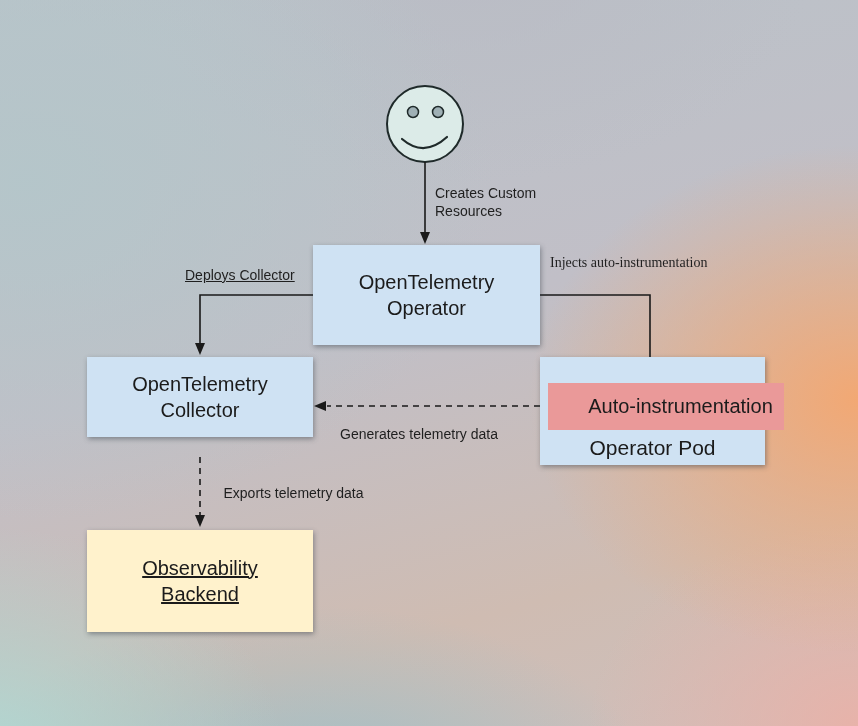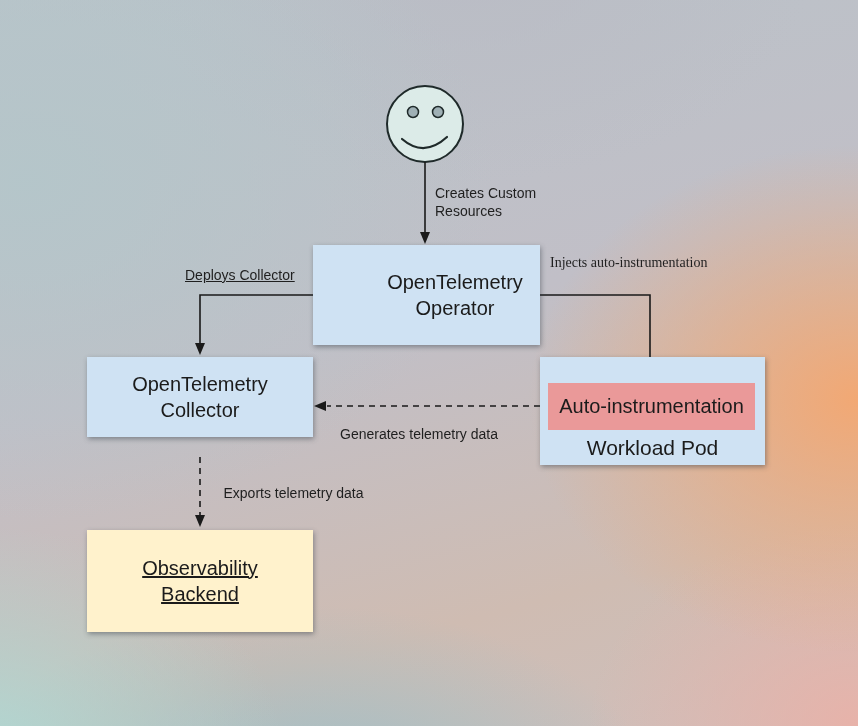--- a/index.html
+++ b/index.html
@@ -18,25 +18,25 @@
       radial-gradient(ellipse 70% 60% at 3% 25%, rgba(180,198,202,0.92), rgba(180,198,202,0) 78%),
       radial-gradient(ellipse 55% 42% at 55% -5%, rgba(186,187,196,0.85), rgba(186,187,196,0) 72%),
       linear-gradient(165deg, #b9c3c9 0%, #c1bfc7 45%, #cfbcb2 78%, #cdc0bd 100%);
   }
   .connectors{position:absolute;left:0;top:0;width:858px;height:726px;}
   .node{
     position:absolute;display:flex;align-items:center;justify-content:center;
     text-align:center;font-size:20px;line-height:1.32;
     box-shadow:1px 2px 5px rgba(45,55,65,0.45);
   }
-  #node-operator{left:313px;top:245px;width:227px;height:100px;background:#cfe2f3;justify-content:flex-end;}
+  #node-operator{left:313px;top:245px;width:227px;height:100px;background:#cfe2f3;}
   #node-collector{left:87px;top:357px;width:226px;height:80px;background:#cfe2f3;}
   #node-workload{left:540px;top:357px;width:225px;height:108px;background:#cfe2f3;}
   #node-autoinstr{left:548px;top:383px;width:207px;height:47px;background:#ea9999;
-    position:absolute;display:flex;align-items:center;justify-content:center;font-size:20px;}
+    position:absolute;display:flex;align-items:center;justify-content:center;font-size:20px;padding-left:29px;}
   #workload-label{left:540px;top:430px;width:225px;height:35px;position:absolute;
     display:flex;align-items:center;justify-content:center;font-size:21px;}
   #node-backend{left:87px;top:530px;width:226px;height:102px;background:#fff2cc;text-decoration:underline;}
   .node-text{display:block;max-width:170px;}
   .edge-label{
     position:absolute;font-size:14px;line-height:1.32;color:#1f1f1f;white-space:pre-line;
   }
   #lbl-creates{left:435px;top:184px;width:125px;}
   #lbl-deploys{left:185px;top:266px;width:135px;text-decoration:underline;}
   #lbl-injects{left:550px;top:254px;width:160px;font-family:Liberation Serif, serif;}
@@ -89,21 +89,21 @@
 
   <div class="node" id="node-collector">
     <span class="node-text">OpenTelemetry Collector</span>
   </div>
 
   <div class="node" id="node-workload"></div>
   <div id="node-autoinstr">
     <span>Auto-instrumentation</span>
   </div>
   <div id="workload-label">
-    <span>Workload Pod</span>
+    <span>Operator Pod</span>
   </div>
 
   <div class="node" id="node-backend">
     <span class="node-text">Observability Backend</span>
   </div>
 
   <div class="edge-label" id="lbl-creates">Creates Custom Resources</div>
   <div class="edge-label" id="lbl-deploys">Deploys Collector</div>
   <div class="edge-label" id="lbl-injects">Injects auto-instrumentation</div>
   <div class="edge-label" id="lbl-generates">Generates telemetry data</div>

